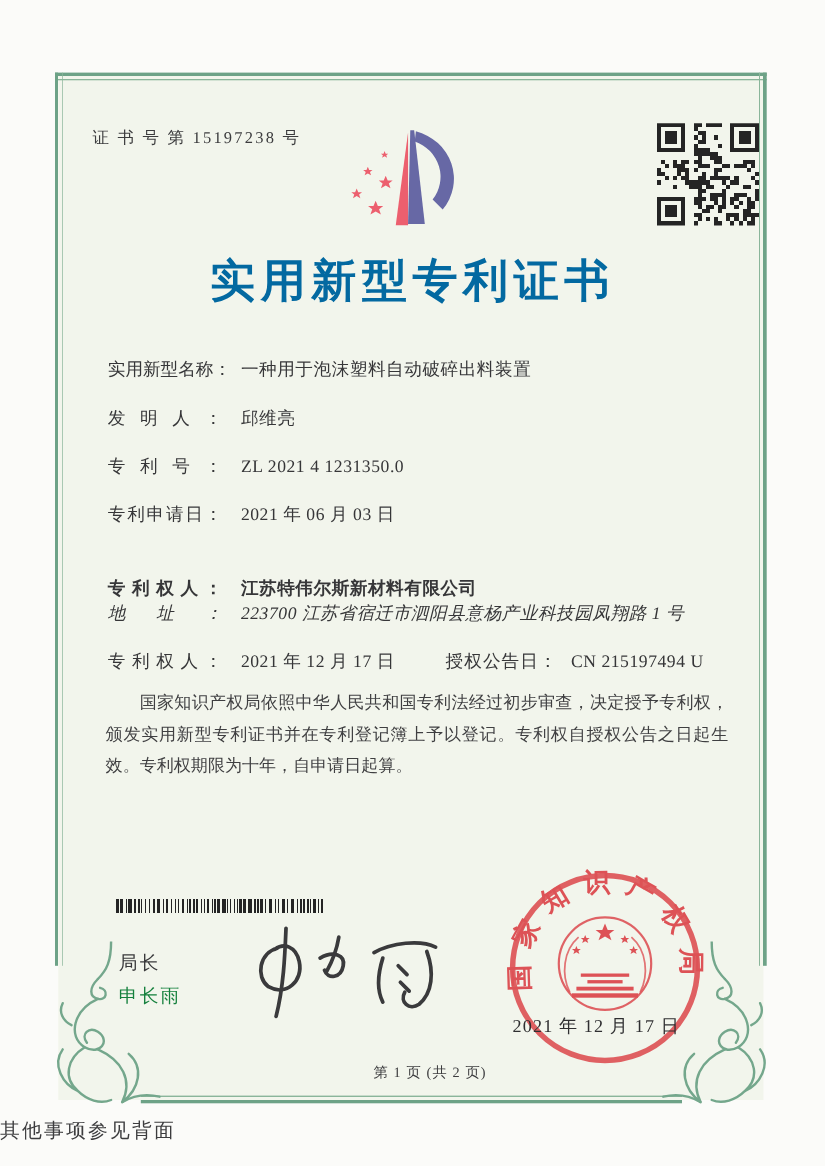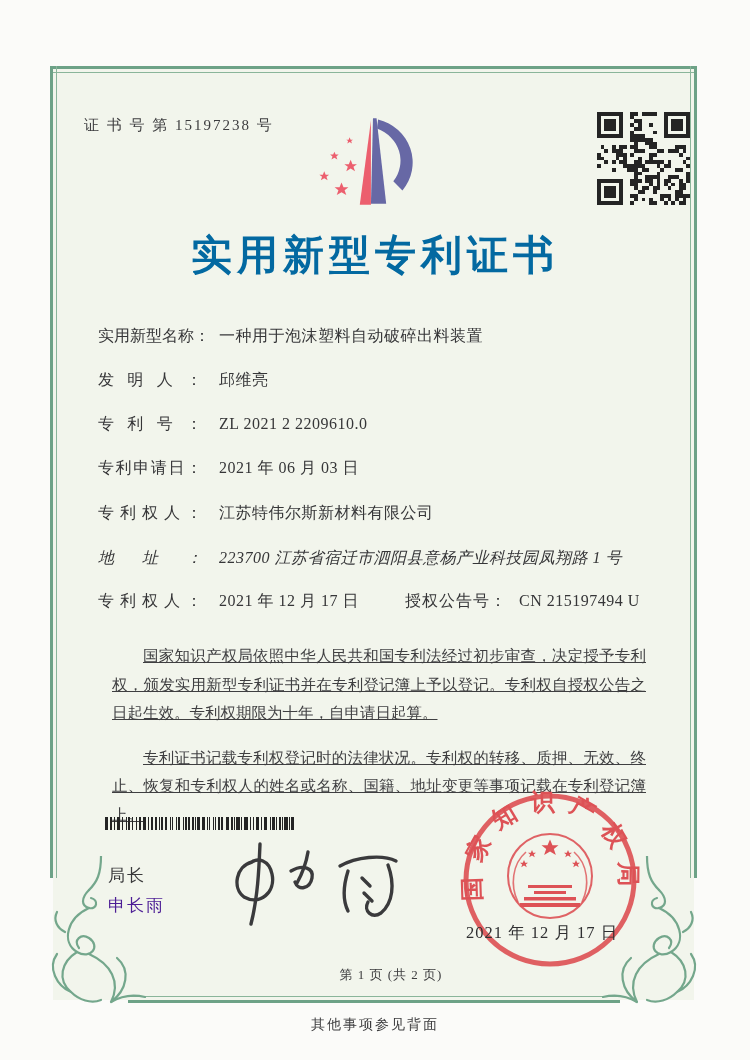--- a/index.html
+++ b/index.html
@@ -37,36 +37,36 @@
     text-align:center;font-size:41px;font-weight:700;
     letter-spacing:5px;color:#0369a1;
   }
   
   .frow{position:absolute;left:98px;width:575px;font-size:16px;color:#363638;white-space:nowrap;}
   .flabel{display:inline-block;width:104px;text-align:justify;text-align-last:justify;}
   .fvalue{display:inline-block;margin-left:13px;letter-spacing:0.5px;}
   .flabel2{display:inline-block;margin-left:42px;letter-spacing:1px;}
   .fvalue2{display:inline-block;margin-left:8px;letter-spacing:0.5px;}
   .r0{top:326px;}.r1{top:370px;font-family:Liberation Serif, serif;}.r2{top:414px;}.r3{top:458px;}
-  .r4{top:503px;}.r5{top:548px;font-style:italic;}.r6{top:591px;}
+  .r4{top:525px;font-weight:bold;}.r5{top:548px;font-style:italic;}.r6{top:591px;}
   
   .paras{position:absolute;left:96px;top:626px;width:566px;
     font-size:15.5px;line-height:28.5px;color:#3f3f41;text-align:justify;}
-  .paras p{margin:16px;text-indent:2em;text-decoration:underline;}
+  .paras p{margin:0;text-indent:2em;}
   
   .barcode{position:absolute;left:105px;top:817px;width:190px;height:13px;}
   .director-title{position:absolute;left:108px;top:864px;font-size:17px;letter-spacing:2px;color:#38383a;}
-  .director-name{position:absolute;left:108px;top:894px;font-size:17px;letter-spacing:2px;color:#4c1d95;}
+  .director-name{position:absolute;left:108px;top:894px;font-size:17px;letter-spacing:2px;color:#15803d;}
   .signature{position:absolute;left:222px;top:840px;width:200px;height:88px;}
   .seal{position:absolute;left:460px;top:790px;width:180px;height:180px;}
   .seal-date{position:absolute;left:466px;top:922px;font-size:16.5px;letter-spacing:1px;color:#2f2f31;}
   .page-info{position:absolute;left:16px;top:966px;width:750px;text-align:center;
     font-size:13px;letter-spacing:1px;color:#3c3c3e;}
-  .back-note{position:absolute;left:0;top:1016px;width:750px;text-align:center;
-    font-size:14px;letter-spacing:2px;color:#3c3c3e;}
+  .back-note{position:absolute;left:0;top:1016px;width:750px;text-align:left;
+    font-size:18px;letter-spacing:2px;color:#3c3c3e;}
 </style>
 </head>
 <body>
 
 <div class="page">
 
   <div class="inner-tint"></div>
 
   <div class="b-top"></div>
   <div class="b-left"></div>
@@ -310,44 +310,43 @@
   <div class="frow r0">
     <span class="flabel">实用新型名称：</span>
     <span class="fvalue">一种用于泡沫塑料自动破碎出料装置</span>
   </div>
   <div class="frow r1">
     <span class="flabel">发明人：</span>
     <span class="fvalue">邱维亮</span>
   </div>
   <div class="frow r2">
     <span class="flabel">专利号：</span>
-    <span class="fvalue">ZL 2021 2 2209610.0</span>
+    <span class="fvalue">ZL 2021 4 1231350.0</span>
   </div>
   <div class="frow r3">
     <span class="flabel">专利申请日：</span>
     <span class="fvalue">2021 年 06 月 03 日</span>
   </div>
   <div class="frow r4">
     <span class="flabel">专利权人：</span>
     <span class="fvalue">江苏特伟尔斯新材料有限公司</span>
   </div>
   <div class="frow r5">
     <span class="flabel">地址：</span>
     <span class="fvalue">223700 江苏省宿迁市泗阳县意杨产业科技园凤翔路 1 号</span>
   </div>
   <div class="frow r6">
     <span class="flabel">专利权人：</span>
     <span class="fvalue">2021 年 12 月 17 日</span>
-    <span class="flabel2">授权公告号：</span>
+    <span class="flabel2">授权公告日：</span>
     <span class="fvalue2">CN 215197494 U</span>
   </div>
 
   <div class="paras">
     <p>国家知识产权局依照中华人民共和国专利法经过初步审查，决定授予专利权，颁发实用新型专利证书并在专利登记簿上予以登记。专利权自授权公告之日起生效。专利权期限为十年，自申请日起算。</p>
-    <p>专利证书记载专利权登记时的法律状况。专利权的转移、质押、无效、终止、恢复和专利权人的姓名或名称、国籍、地址变更等事项记载在专利登记簿上。</p>
   </div>
 
   <svg class="barcode" viewBox="0 0 190 13" preserveAspectRatio="none" shape-rendering="crispEdges">
       <rect x="0" y="0" width="3.2" height="13" fill="#242424"></rect>
       <rect x="4.5" y="0" width="2.2" height="13" fill="#242424"></rect>
       <rect x="9.1" y="0" width="1.2" height="13" fill="#242424"></rect>
       <rect x="11.6" y="0" width="3.2" height="13" fill="#242424"></rect>
       <rect x="17.2" y="0" width="1.2" height="13" fill="#242424"></rect>
       <rect x="20.799999999999997" y="0" width="1.2" height="13" fill="#242424"></rect>
       <rect x="23.299999999999997" y="0" width="1.2" height="13" fill="#242424"></rect>

